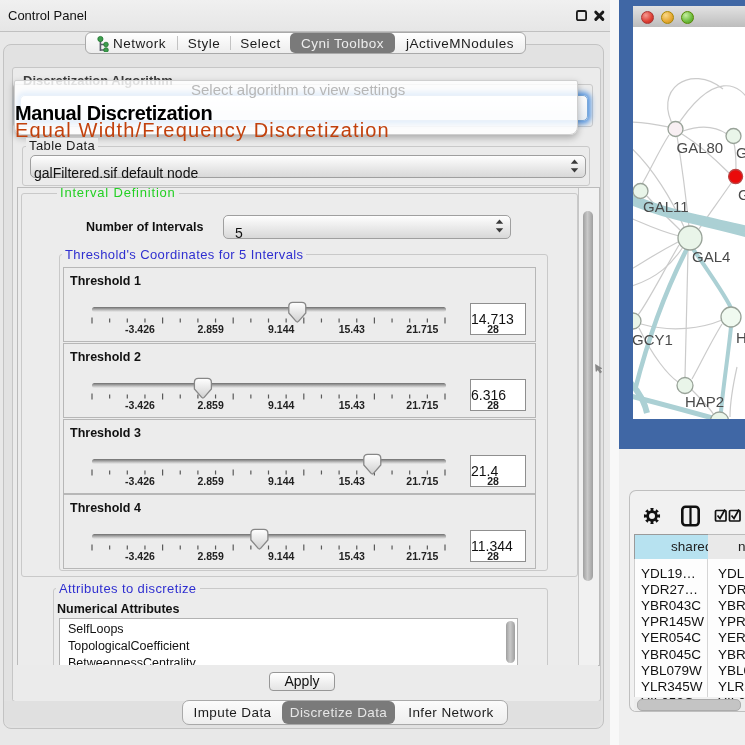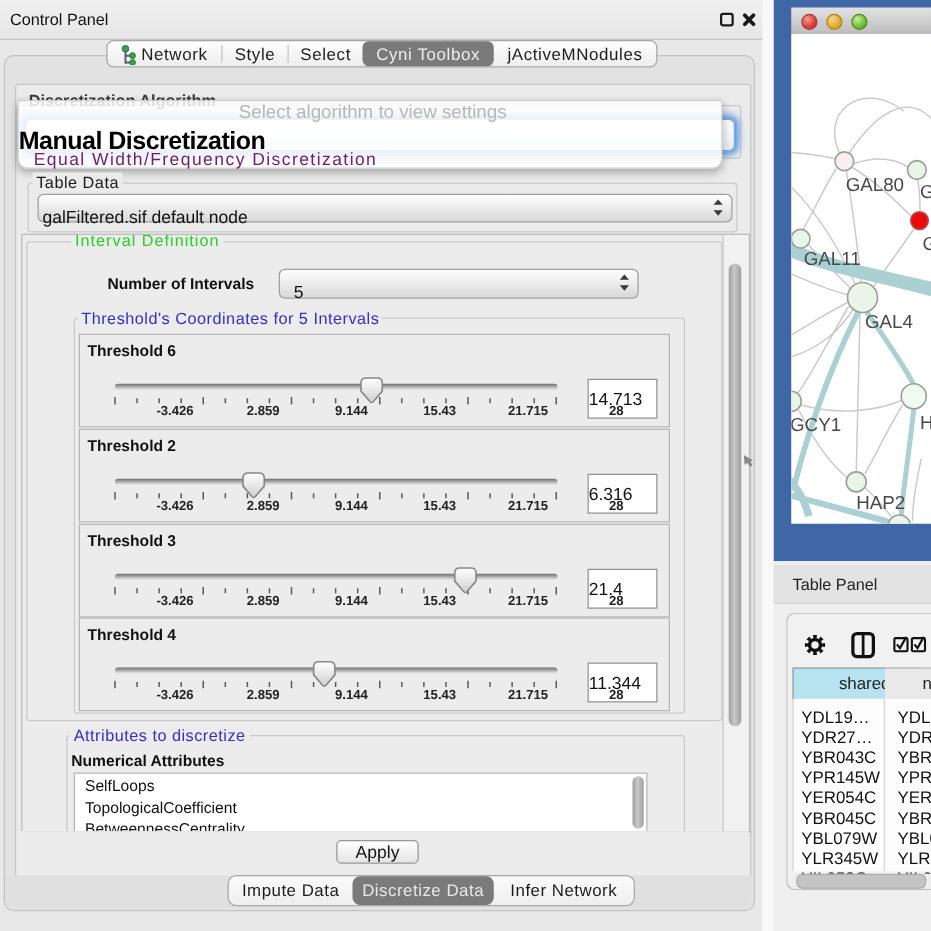--- a/index.html
+++ b/index.html
@@ -99,21 +99,21 @@
   <div class="abs groupbox" style="left:13px;top:84px;width:578px;height:41px;"></div>
   <div class="abs" style="left:20px;top:95px;width:566px;height:24px;border-radius:5px;
      background:linear-gradient(#fdfdfd,#e8eef5);border:1px solid #bcd2ea;
      box-shadow:0 0 5px 2.5px rgba(85,150,225,0.95);border-color:#7aa8d9;"></div>
 
   <span class="abs" style="left:23px;top:73px;font-size:13px;font-weight:bold;color:#3c3c3c;">Discretization Algorithm</span>
 
   <div class="abs" id="popup">
     <span class="abs" style="left:176px;top:0px;font-size:15px;color:#b7b7b7;">Select algorithm to view settings</span>
     <span class="abs" style="left:0px;top:21px;font-size:20px;color:#000;font-weight:bold;letter-spacing:-0.4px;">Manual Discretization</span>
-    <span class="abs" style="left:12px;top:38px;font-size:14px;color:#701a75;letter-spacing:1.15px;">Equal Width/Frequency Discretization</span>
+    <span class="abs" style="left:0px;top:38px;font-size:20px;color:#c2410c;letter-spacing:1.15px;">Equal Width/Frequency Discretization</span>
   </div>
 
   <div class="abs groupbox" style="left:22px;top:146px;width:566px;height:38px;"></div>
   <span class="abs grouplab" style="left:26px;top:138px;background:#ebebeb;color:#1a1a1a;">Table Data</span>
   <div class="abs combo" style="left:30px;top:155px;width:554px;height:21px;">
     <span class="ctxt">galFiltered.sif default node</span>
     <svg class="abs" style="right:6px;top:3px" width="9" height="15" viewBox="0 0 9 15">
       <path d="M4.5 0.5 L8.2 4.8 L0.8 4.8 Z" fill="#3a3a3a"></path>
       <path d="M0.8 9.2 L8.2 9.2 L4.5 13.5 Z" fill="#3a3a3a"></path>
     </svg>
@@ -131,21 +131,21 @@
       <svg class="abs" style="right:6px;top:3px" width="9" height="15" viewBox="0 0 9 15">
         <path d="M4.5 0.5 L8.2 4.8 L0.8 4.8 Z" fill="#3a3a3a"></path>
         <path d="M0.8 9.2 L8.2 9.2 L4.5 13.5 Z" fill="#3a3a3a"></path>
       </svg>
     </div>
 
     <div class="abs groupbox" style="left:41px;top:66px;width:487px;height:315px;"></div>
     <span class="abs grouplab" style="left:44px;top:59px;background:#ececec;color:#2f2fd0;">Threshold's Coordinates for 5 Intervals</span>
 
     <div class="tbox" style="top:79px;" id="tb1">
-        <span class="tlab">Threshold 6</span>
+        <span class="tlab">Threshold 1</span>
         <div class="vbox">14.713</div>
         <div class="track"></div>
         <svg width="471" height="73" style="position: absolute; left: 0px; top: 0px;">
           <path d="M28.00 49.5 V55.5 M45.65 50.5 V54.5 M63.30 50.5 V54.5 M80.95 50.5 V54.5 M98.60 49.5 V55.5 M116.25 50.5 V54.5 M133.90 50.5 V54.5 M151.55 50.5 V54.5 M169.20 49.5 V55.5 M186.85 50.5 V54.5 M204.50 50.5 V54.5 M222.15 50.5 V54.5 M239.80 49.5 V55.5 M257.45 50.5 V54.5 M275.10 50.5 V54.5 M292.75 50.5 V54.5 M310.40 49.5 V55.5 M328.05 50.5 V54.5 M345.70 50.5 V54.5 M363.35 50.5 V54.5 M381.00 49.5 V55.5 " stroke="#5a5a5a" stroke-width="1.2"></path>
           <defs>
             <linearGradient id="tg" x1="0" y1="0" x2="0" y2="1">
               <stop offset="0" stop-color="#ffffff"></stop>
               <stop offset="1" stop-color="#d0d0d0"></stop>
             </linearGradient>
           </defs>
@@ -305,23 +305,20 @@
         <text x="10" y="185">GAL11</text>
         <text x="105" y="173">G</text>
         <text x="59" y="235">GAL4</text>
         <text x="-1" y="318">GCY1</text>
         <text x="103" y="316">H</text>
         <text x="52" y="380">HAP2</text>
       </g>
     </svg>
   </div>
   <div class="abs" id="rbot"></div>
-  <div class="abs" id="tpbar">
-      <span class="txt">Table Panel</span>
-    </div>
   <div class="abs" id="tcont">
     <svg class="abs" style="left:13px;top:14px" width="116" height="23" viewBox="0 0 116 23">
       <path fill="#111" fill-rule="evenodd" d="M17.03 9.34 L17.03 12.66 L14.68 12.18 L13.85 14.18 L15.85 15.50 L13.50 17.85 L12.18 15.85 L10.18 16.68 L10.66 19.03 L7.34 19.03 L7.82 16.68 L5.82 15.85 L4.50 17.85 L2.15 15.50 L4.15 14.18 L3.32 12.18 L0.97 12.66 L0.97 9.34 L3.32 9.82 L4.15 7.82 L2.15 6.50 L4.50 4.15 L5.82 6.15 L7.82 5.32 L7.34 2.97 L10.66 2.97 L10.18 5.32 L12.18 6.15 L13.50 4.15 L15.85 6.50 L13.85 7.82 L14.68 9.82 Z M12.0 11.0 A3 3 0 1 0 6.0 11.0 A3 3 0 1 0 12.0 11.0 Z"></path>
       <rect x="39.3" y="1.8" width="16.4" height="18.4" rx="3.2" fill="none" stroke="#111" stroke-width="2.6"></rect>
       <rect x="46.4" y="1.8" width="2.2" height="18.4" fill="#111"></rect>
       <g fill="none" stroke="#111" stroke-width="1.7">
         <rect x="72.5" y="5.5" width="10.5" height="10.5" rx="1"></rect>
         <rect x="86.5" y="5.5" width="10.5" height="10.5" rx="1"></rect>
         <path d="M74.5 10.5 L77 13.5 L82 4.5"></path>
         <path d="M88.5 10.5 L91 13.5 L96 4.5"></path>

